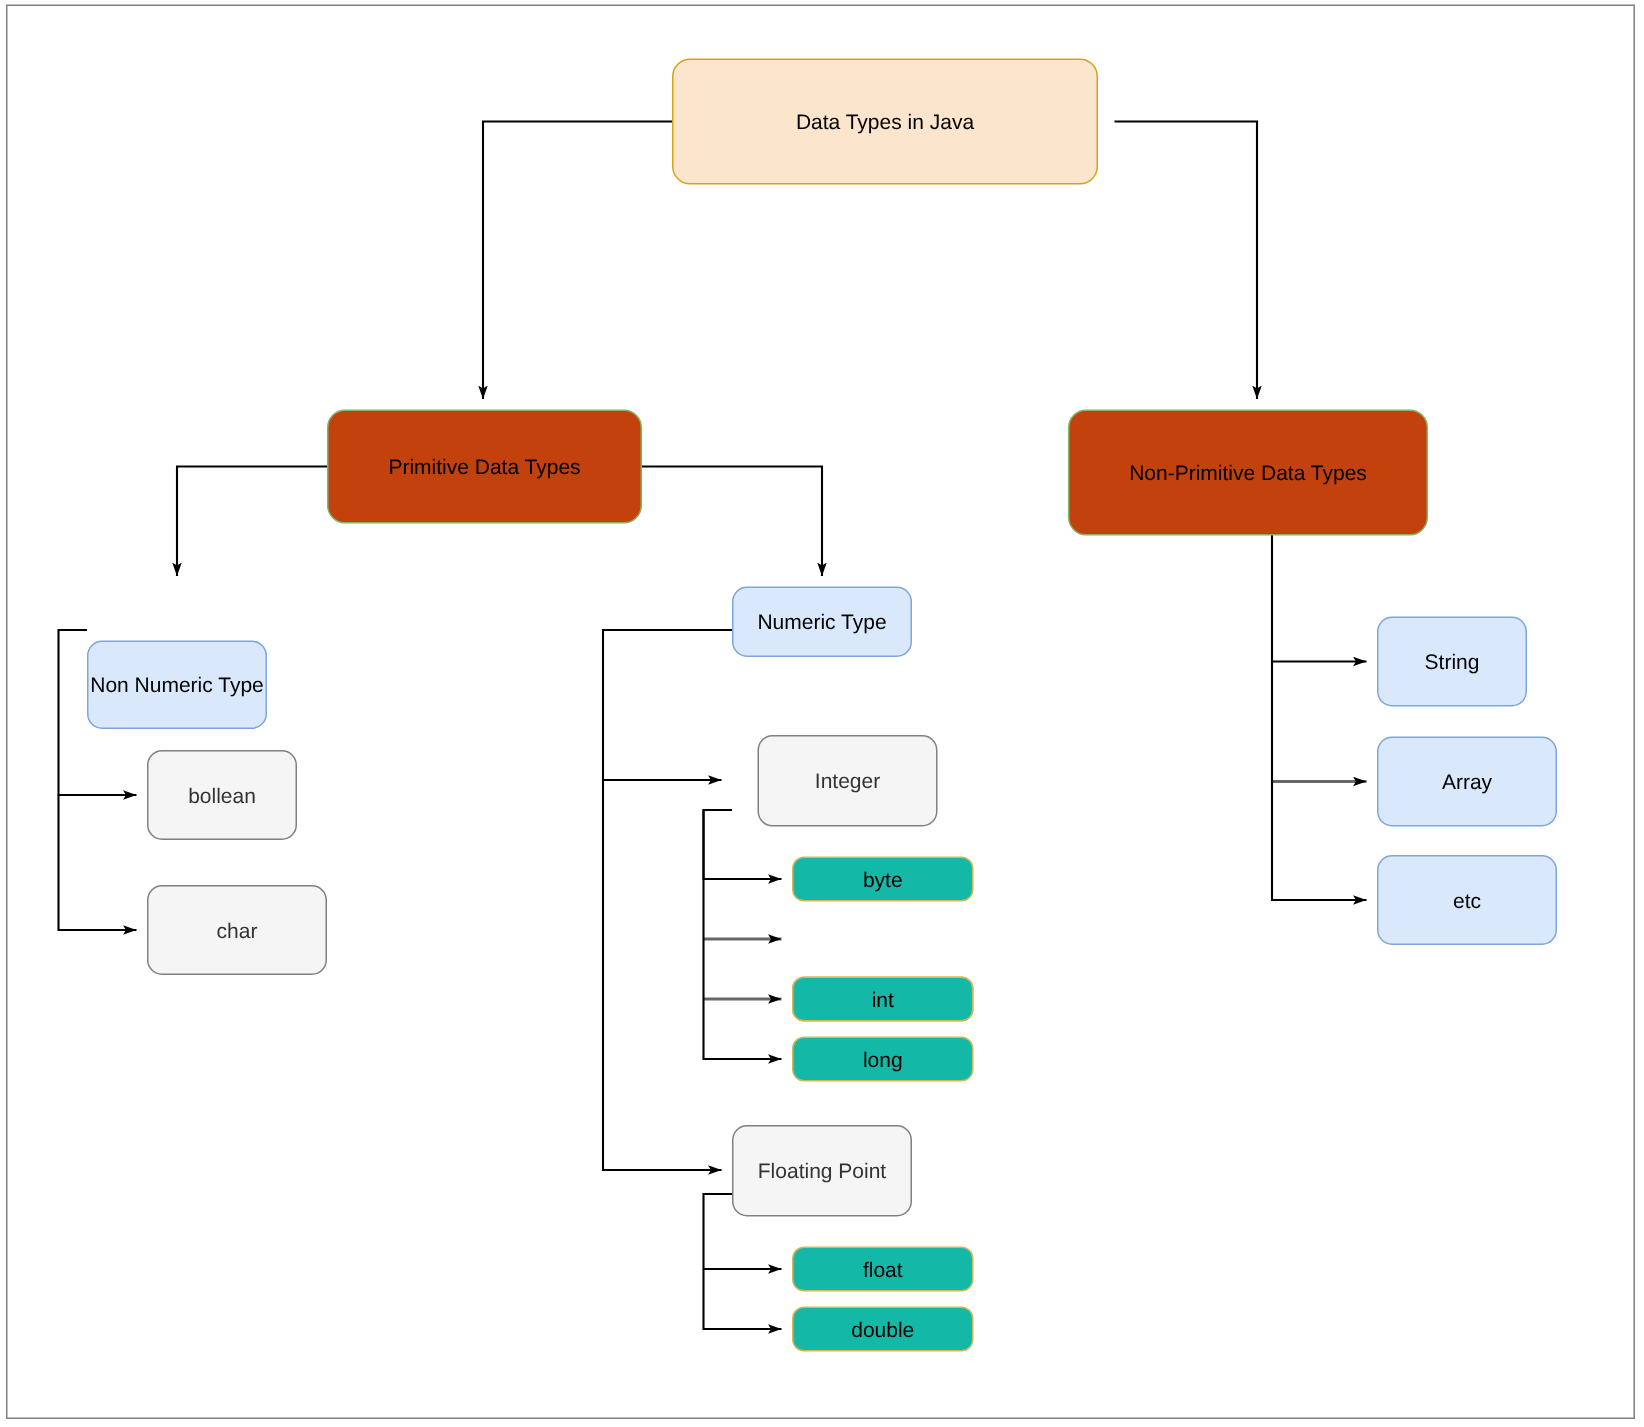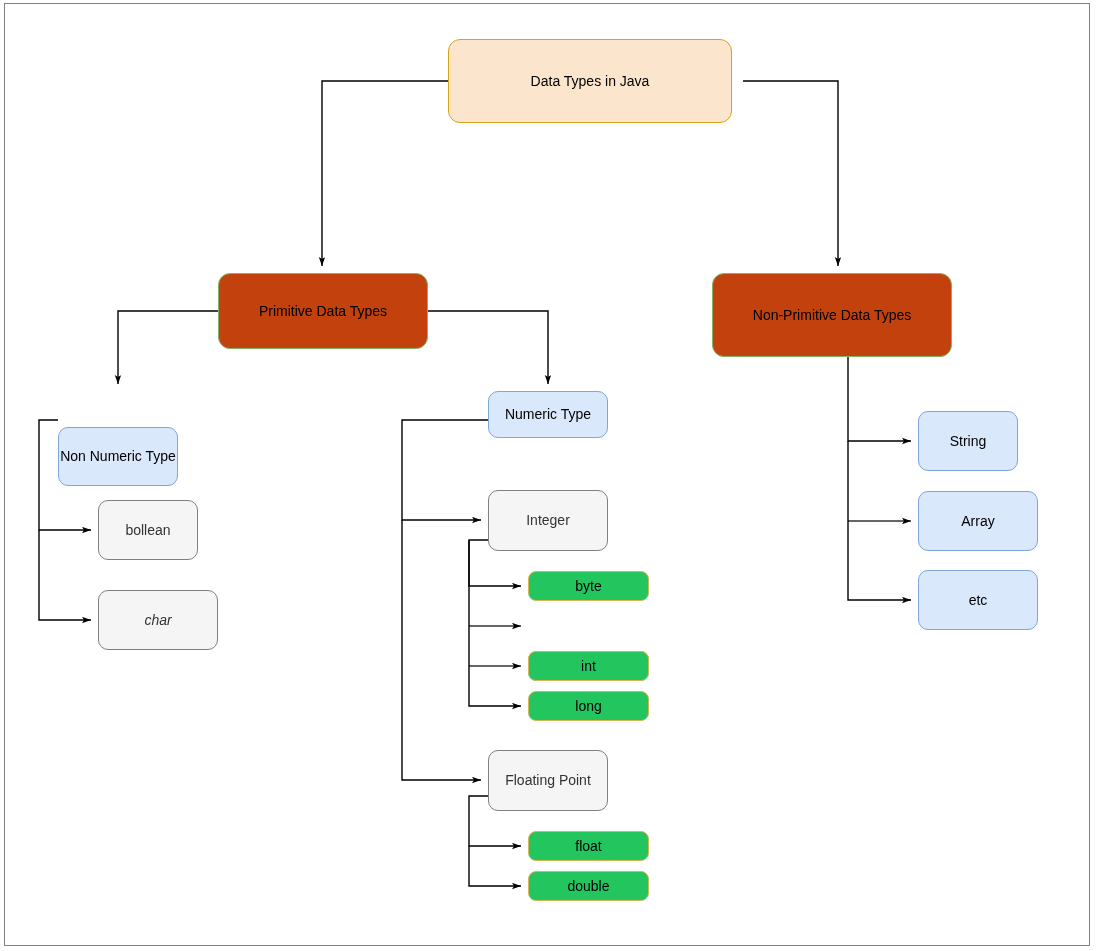--- a/index.html
+++ b/index.html
@@ -63,21 +63,21 @@
     border-color: #7ea6d8;
     border-radius: 10px;
   }
   .node-gray {
     background: #f5f5f5;
     border-color: #808080;
     border-radius: 10px;
     color: #333333;
   }
   .node-yellow {
-    background: #22c55e;
+    background: #14b8a6;
     border-color: #d6b656;
     border-radius: 8px;
   }
 </style>
 </head>
 <body>
 
 <div id="canvas">
 
   <div id="frame"></div>
@@ -129,25 +129,25 @@
   </div>
 
   <div class="node node-blue" style="left: 488px; top: 391px; width: 120px; height: 47px;">
     <span>Numeric Type</span>
   </div>
 
   <div class="node node-gray" style="left: 98px; top: 500px; width: 100px; height: 60px;">
     <span>bollean</span>
   </div>
 
-  <div class="node node-gray" style="left: 98px; top: 590px; width: 120px; height: 60px; font-style: italic;">
+  <div class="node node-gray" style="left: 98px; top: 590px; width: 120px; height: 60px;">
     <span>char</span>
   </div>
 
-  <div class="node node-gray" style="left: 488px; top: 490px; width: 120px; height: 61px;">
+  <div class="node node-gray" style="left: 505px; top: 490px; width: 120px; height: 61px;">
     <span>Integer</span>
   </div>
 
   <div class="node node-gray" style="left: 488px; top: 750px; width: 120px; height: 61px;">
     <span>Floating Point</span>
   </div>
 
   <div class="node node-yellow" style="left: 528px; top: 571px; width: 121px; height: 30px;">
     <span>byte</span>
   </div>

